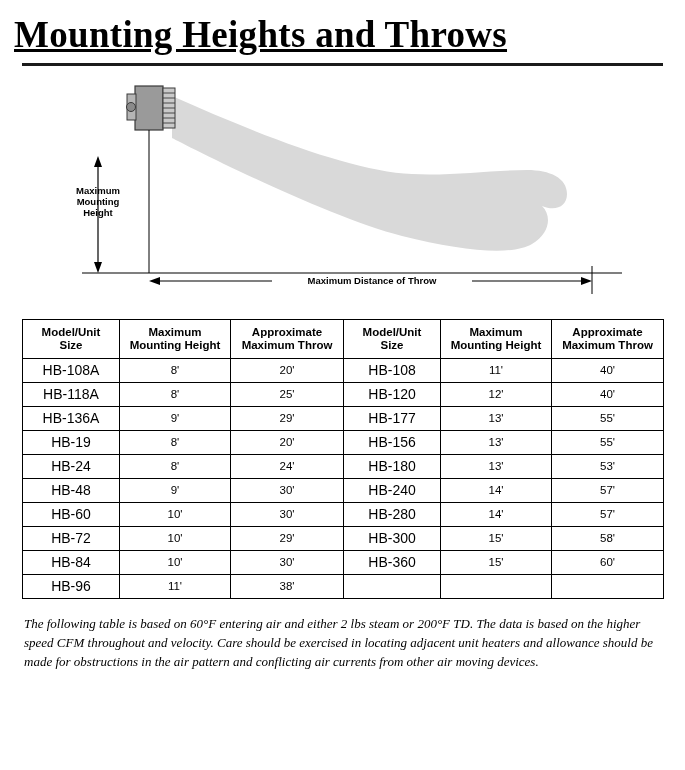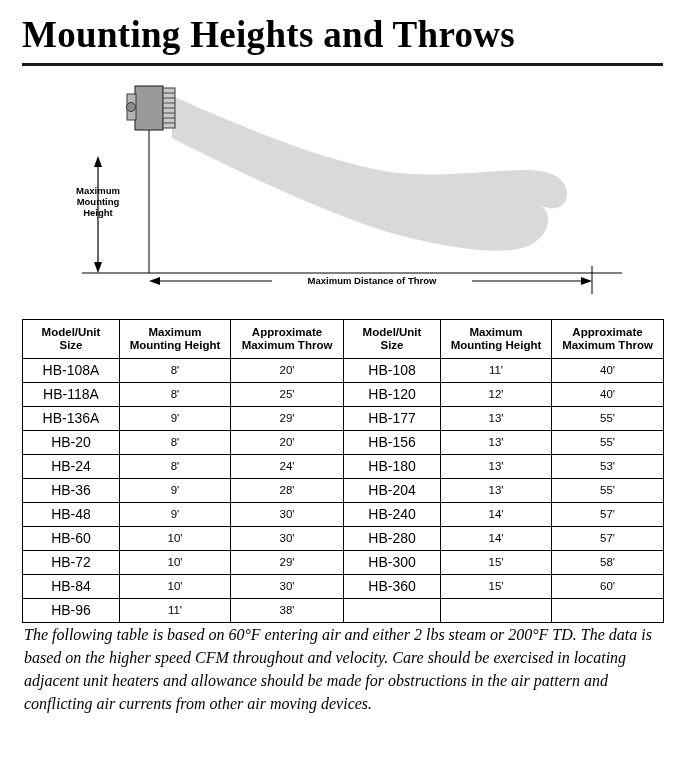--- a/index.html
+++ b/index.html
@@ -17,21 +17,22 @@
   }
   .page {
     position: relative;
     width: 685px;
     height: 770px;
     box-sizing: border-box;
     padding: 0;
   }
   
   .title-wrap {
-    padding: 16px 22px 0 22px;
+    padding: 16px 22px 0 14px;
+    text-decoration: underline;
   }
   .title {
     font-family: "Liberation Serif", serif;
     font-size: 37px;
     font-weight: bold;
     letter-spacing: 0.3px;
     line-height: 1.05;
     color: #000;
     white-space: nowrap;
   }
@@ -75,24 +76,24 @@
   }
   table.data td.model {
     font-size: 14px;
   }
   table.data td.empty {
     border-left: 1px solid #000;
     border-right: 1px solid #000;
   }
   
   .footnote {
-    margin: 0 24px 0 24px;
+    margin: 16px 24px 0 24px;
     font-family: "Liberation Serif", serif;
     font-style: italic;
-    font-size: 16px;
+    font-size: 13px;
     line-height: 1.45;
     text-align: left;
     color: #000;
   }
 </style>
 </head>
 <body>
 
 <div class="page">
 
@@ -201,42 +202,34 @@
         </tr>
         <tr>
           <td class="model">HB-136A</td>
           <td>9'</td>
           <td>29'</td>
           <td class="model">HB-177</td>
           <td>13'</td>
           <td>55'</td>
         </tr>
         <tr>
-          <td class="model">HB-20</td>
+          <td class="model">HB-19</td>
           <td>8'</td>
           <td>20'</td>
           <td class="model">HB-156</td>
           <td>13'</td>
           <td>55'</td>
         </tr>
         <tr>
           <td class="model">HB-24</td>
           <td>8'</td>
           <td>24'</td>
           <td class="model">HB-180</td>
           <td>13'</td>
           <td>53'</td>
-        </tr>
-        <tr>
-          <td class="model">HB-36</td>
-          <td>9'</td>
-          <td>28'</td>
-          <td class="model">HB-204</td>
-          <td>13'</td>
-          <td>55'</td>
         </tr>
         <tr>
           <td class="model">HB-48</td>
           <td>9'</td>
           <td>30'</td>
           <td class="model">HB-240</td>
           <td>14'</td>
           <td>57'</td>
         </tr>
         <tr>

